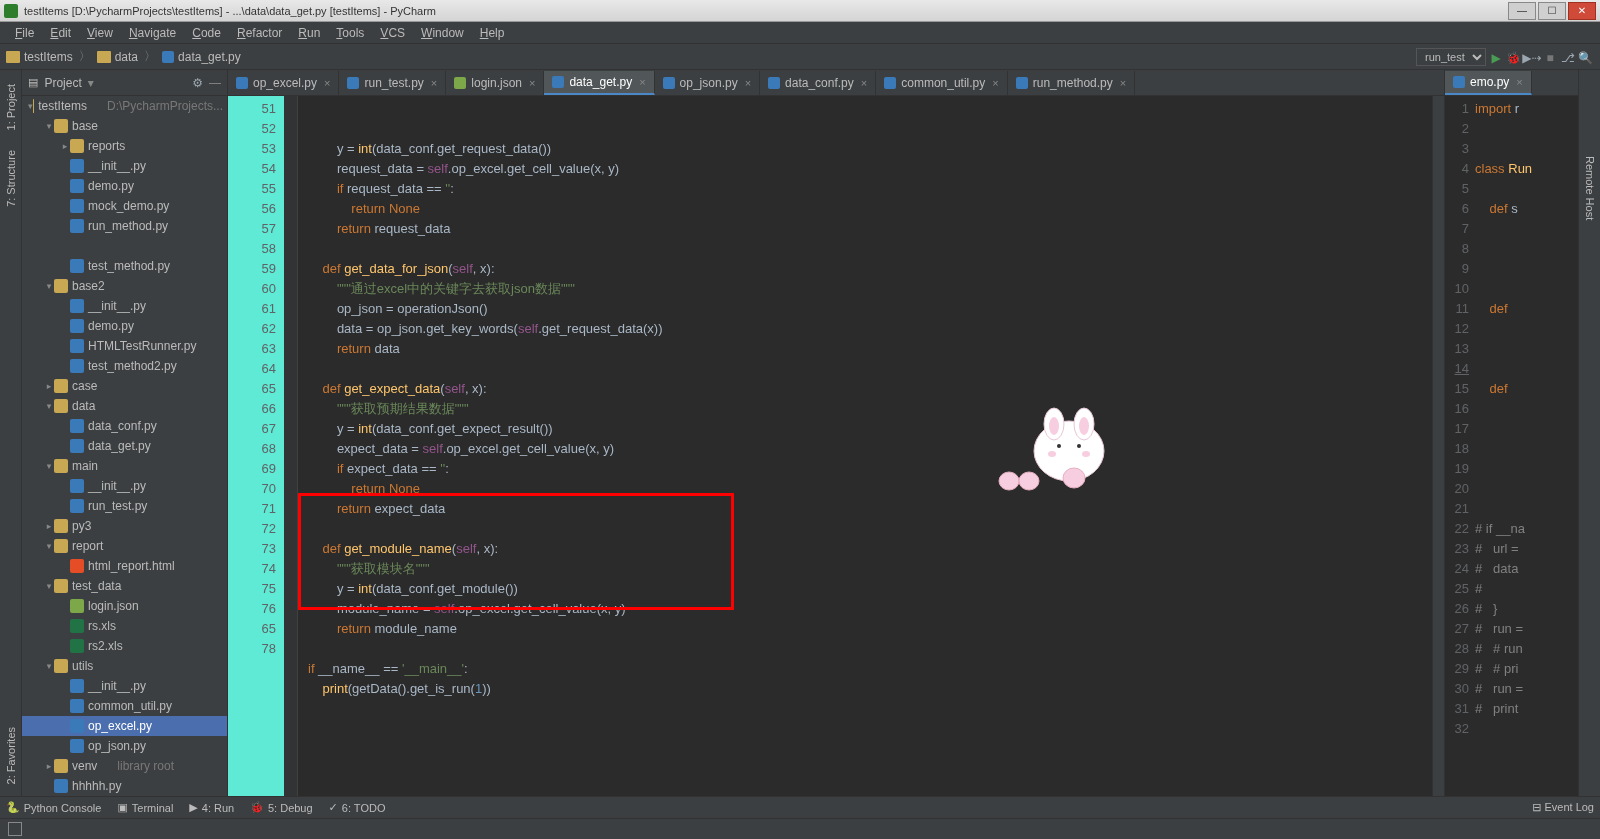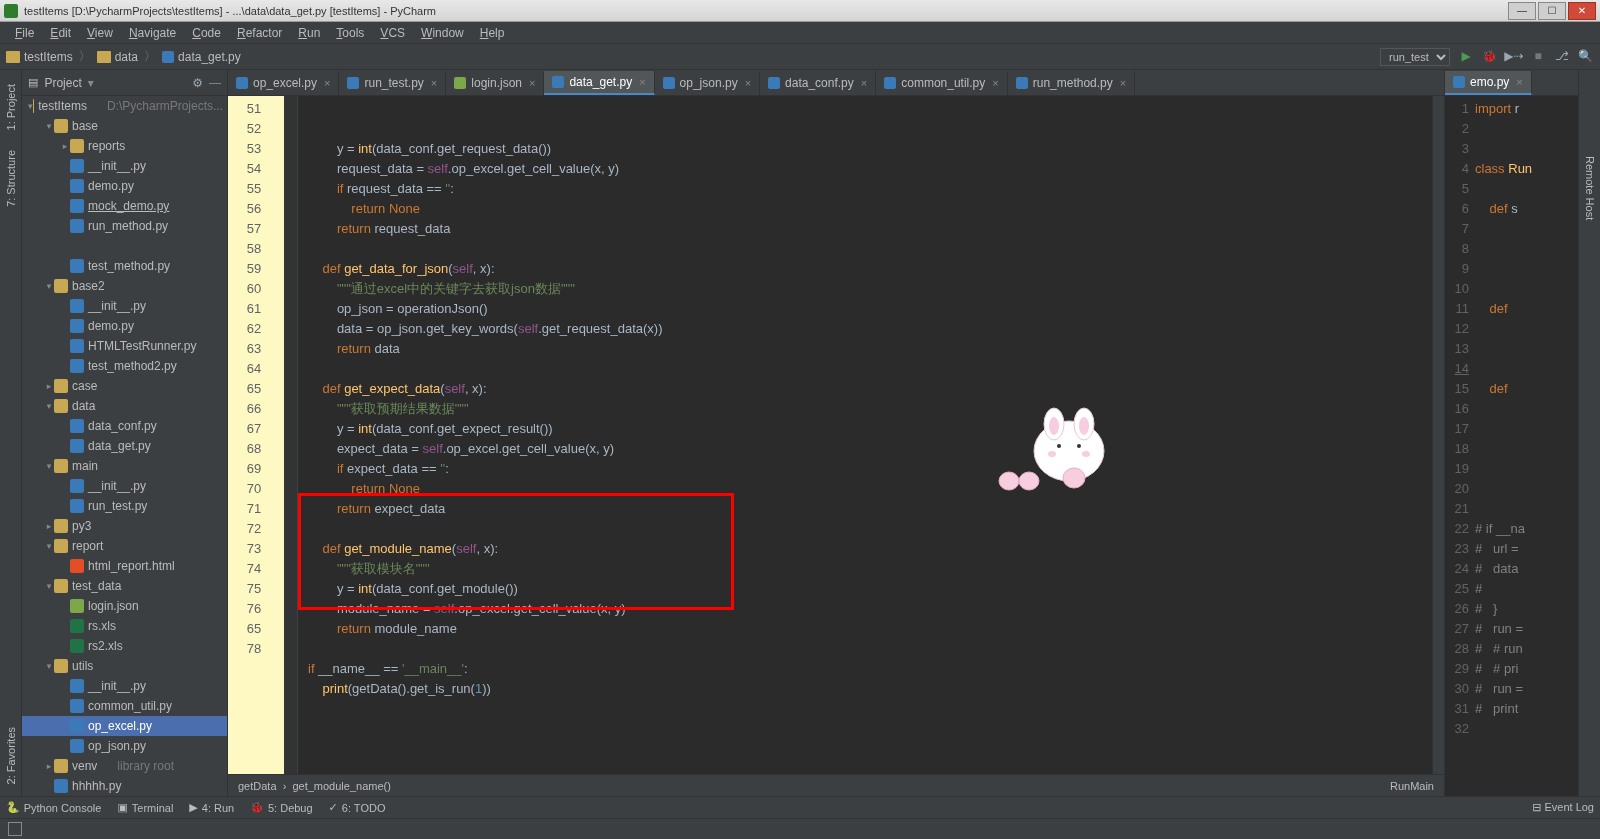--- a/index.html
+++ b/index.html
@@ -11,21 +11,21 @@
 .titlebar .min,.titlebar .max{background:#cfcfcf;border:1px solid #888;}
 .titlebar .close{background:#d04a3a;color:#fff;border:1px solid #a03020;}
 .menubar { background:#3c3f41; height:22px; display:flex; align-items:center; padding:0 8px; gap:2px; color:#bbbbbb; border-bottom:1px solid #323232;}
 .menubar span{padding:2px 7px; cursor:default;}
 .menubar u{text-decoration:underline;}
 .navbar{height:26px;background:#3c3f41;display:flex;align-items:center;padding:0 6px;gap:4px;border-bottom:1px solid #323232;}
 .navbar .crumb{display:flex;align-items:center;gap:4px;color:#bbbbbb;}
 .navbar .sep{color:#888;margin:0 2px;}
 .navbar .folder-ico{width:14px;height:12px;background:#c9a853;border-radius:1px;display:inline-block;}
 .navbar .py-ico{width:12px;height:12px;background:#3a7ab8;border-radius:2px;display:inline-block;}
-.navbar .right{margin-left:auto;display:flex;align-items:flex-start;gap:8px;padding-left:24px;}
+.navbar .right{margin-left:auto;display:flex;align-items:flex-end;gap:2px;padding-left:24px;}
 .navbar select{background:#3c3f41;color:#bbb;border:1px solid #555;font-size:11px;padding:1px 4px;}
 .navbar .tool-ico{width:16px;height:16px;display:inline-flex;align-items:center;justify-content:center;color:#9aa7b0;}
 .run-ico{color:#499c54 !important;}
 .bug-ico{color:#499c54 !important;}
 .main{display:flex;height:726px;}
 .left-tool{width:22px;background:#3c3f41;border-right:1px solid #323232;display:flex;flex-direction:column;align-items:center;padding-top:4px;}
 .left-tool .vert{writing-mode:vertical-rl;transform:rotate(180deg);font-size:11px;color:#bbb;margin:4px 0;padding:6px 2px;cursor:default;}
 .sidebar{width:206px;background:#3c3f41;border-right:1px solid #323232;display:flex;flex-direction:column;}
 .sidebar-head{height:26px;display:flex;align-items:center;padding:0 6px;gap:6px;border-bottom:1px solid #323232;}
 .sidebar-head .gear{color:#9aa7b0;}
@@ -42,21 +42,21 @@
 .tree .dim{color:#787878;margin-left:20px;}
 .editor-area{flex:1;display:flex;flex-direction:column;background:#2b2b2b;min-width:0;}
 .tabs{height:26px;background:#3c3f41;display:flex;align-items:flex-end;overflow:hidden;border-bottom:1px solid #323232;}
 .tab{height:24px;padding:0 8px;display:flex;align-items:center;gap:5px;background:#3c3f41;color:#bbb;font-size:12px;border-right:1px solid #323232;cursor:default;}
 .tab.active{background:#515658;color:#fff;border-bottom:2px solid #4a88c7;}
 .tab .x{color:#888;font-size:11px;margin-left:2px;}
 .tab .ico{width:12px;height:12px;border-radius:2px;display:inline-block;}
 .ico.py{background:#3a7ab8;}
 .ico.json{background:#7ca84a;}
 .code-wrap{flex:1;display:flex;overflow:hidden;font-family:Consolas,Monaco,monospace;font-size:13px;position:relative;}
-.gutters{background:#fef9c3;width:56px;text-align:center;color:#606366;padding:3px 8px 3px 4px;line-height:20px;user-select:none;}
+.gutters{background:#5eead4;width:56px;text-align:right;color:#606366;padding:3px 8px 3px 4px;line-height:20px;user-select:none;}
 .gutters .ln{height:20px;}
 .gutter-fold{width:14px;background:#313335;border-right:1px solid #404040;}
 .code{flex:1;padding:3px 0 3px 10px;line-height:20px;color:#a9b7c6;white-space:pre;position:relative;}
 .code .l{height:20px;}
 .kw{color:#cc7832;}
 .str{color:#6a8759;}
 .self{color:#94558d;}
 .fn{color:#ffc66d;}
 .num{color:#6897bb;}
 .red-box{position:absolute;border:3px solid #ff0000;pointer-events:none;}
@@ -160,21 +160,21 @@
         <div class="tree-row" style="padding-left: 38px;">
           <span class="arr"></span>
           <span class="fico py"></span>
           <span>__init__.py</span>
         </div>
         <div class="tree-row" style="padding-left: 38px;">
           <span class="arr"></span>
           <span class="fico py"></span>
           <span>demo.py</span>
         </div>
-        <div class="tree-row" style="padding-left: 38px; text-decoration: underline;">
+        <div class="tree-row" style="padding-left: 38px;">
           <span class="arr"></span>
           <span class="fico py"></span>
           <span>mock_demo.py</span>
         </div>
         <div class="tree-row" style="padding-left: 38px;">
           <span class="arr"></span>
           <span class="fico py"></span>
           <span>run_method.py</span>
         </div>
         <div class="tree-row" style="padding-left: 38px; margin-top: 20px;">
@@ -404,24 +404,20 @@
             <circle cx="65" cy="50" r="2" fill="#333"></circle>
             <circle cx="85" cy="50" r="2" fill="#333"></circle>
             <ellipse cx="58" cy="58" rx="4" ry="3" fill="#f7cde0"></ellipse>
             <ellipse cx="92" cy="58" rx="4" ry="3" fill="#f7cde0"></ellipse>
             <ellipse cx="15" cy="85" rx="10" ry="9" fill="#f7cde0" stroke="#e6b0c0"></ellipse>
             <ellipse cx="35" cy="85" rx="10" ry="9" fill="#f7cde0" stroke="#e6b0c0"></ellipse>
             <ellipse cx="80" cy="82" rx="11" ry="10" fill="#f7cde0" stroke="#e6b0c0"></ellipse>
           </svg>
       </div>
       <div class="scrollbar"></div>
-    </div>
-    <div class="breadcrumb-bottom">
-      <div><span>getData</span> &nbsp;›&nbsp; <span>get_module_name()</span></div>
-      <div>RunMain</div>
     </div>
   </div>
 
   <div class="right-pane">
     <div class="tabs">
         <div class="tab active">
           <span class="ico py"></span>
           <span>emo.py</span>
           <span class="x">×</span>
         </div>

